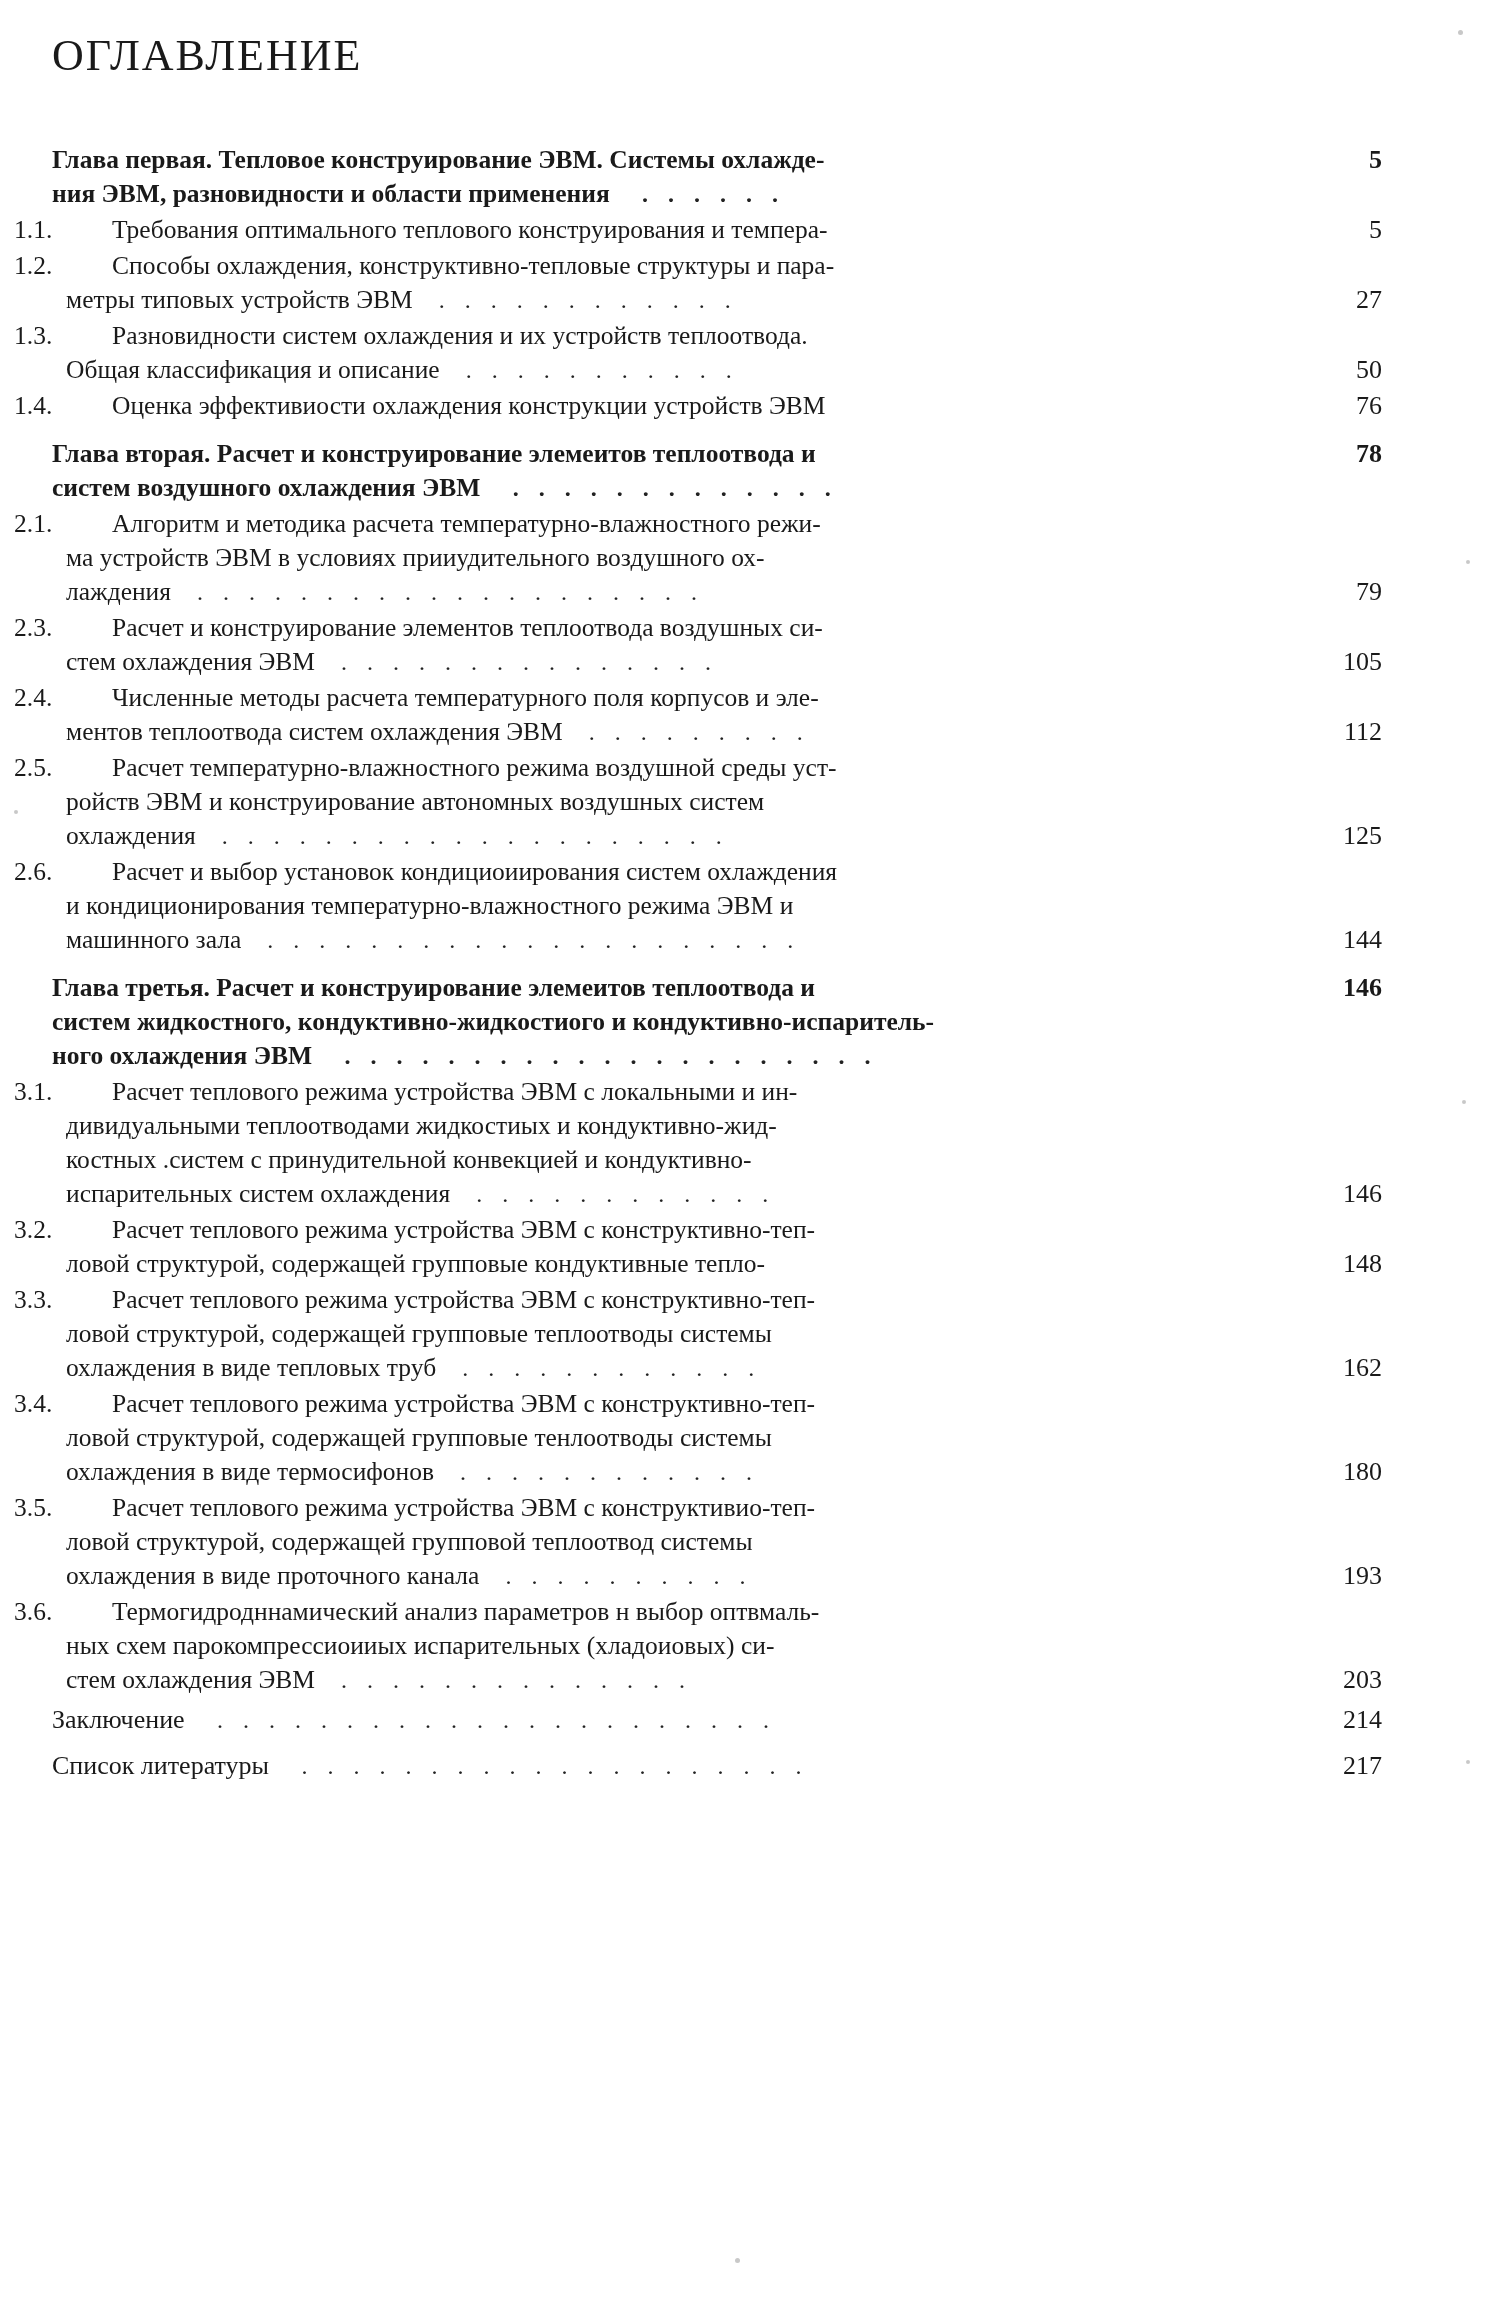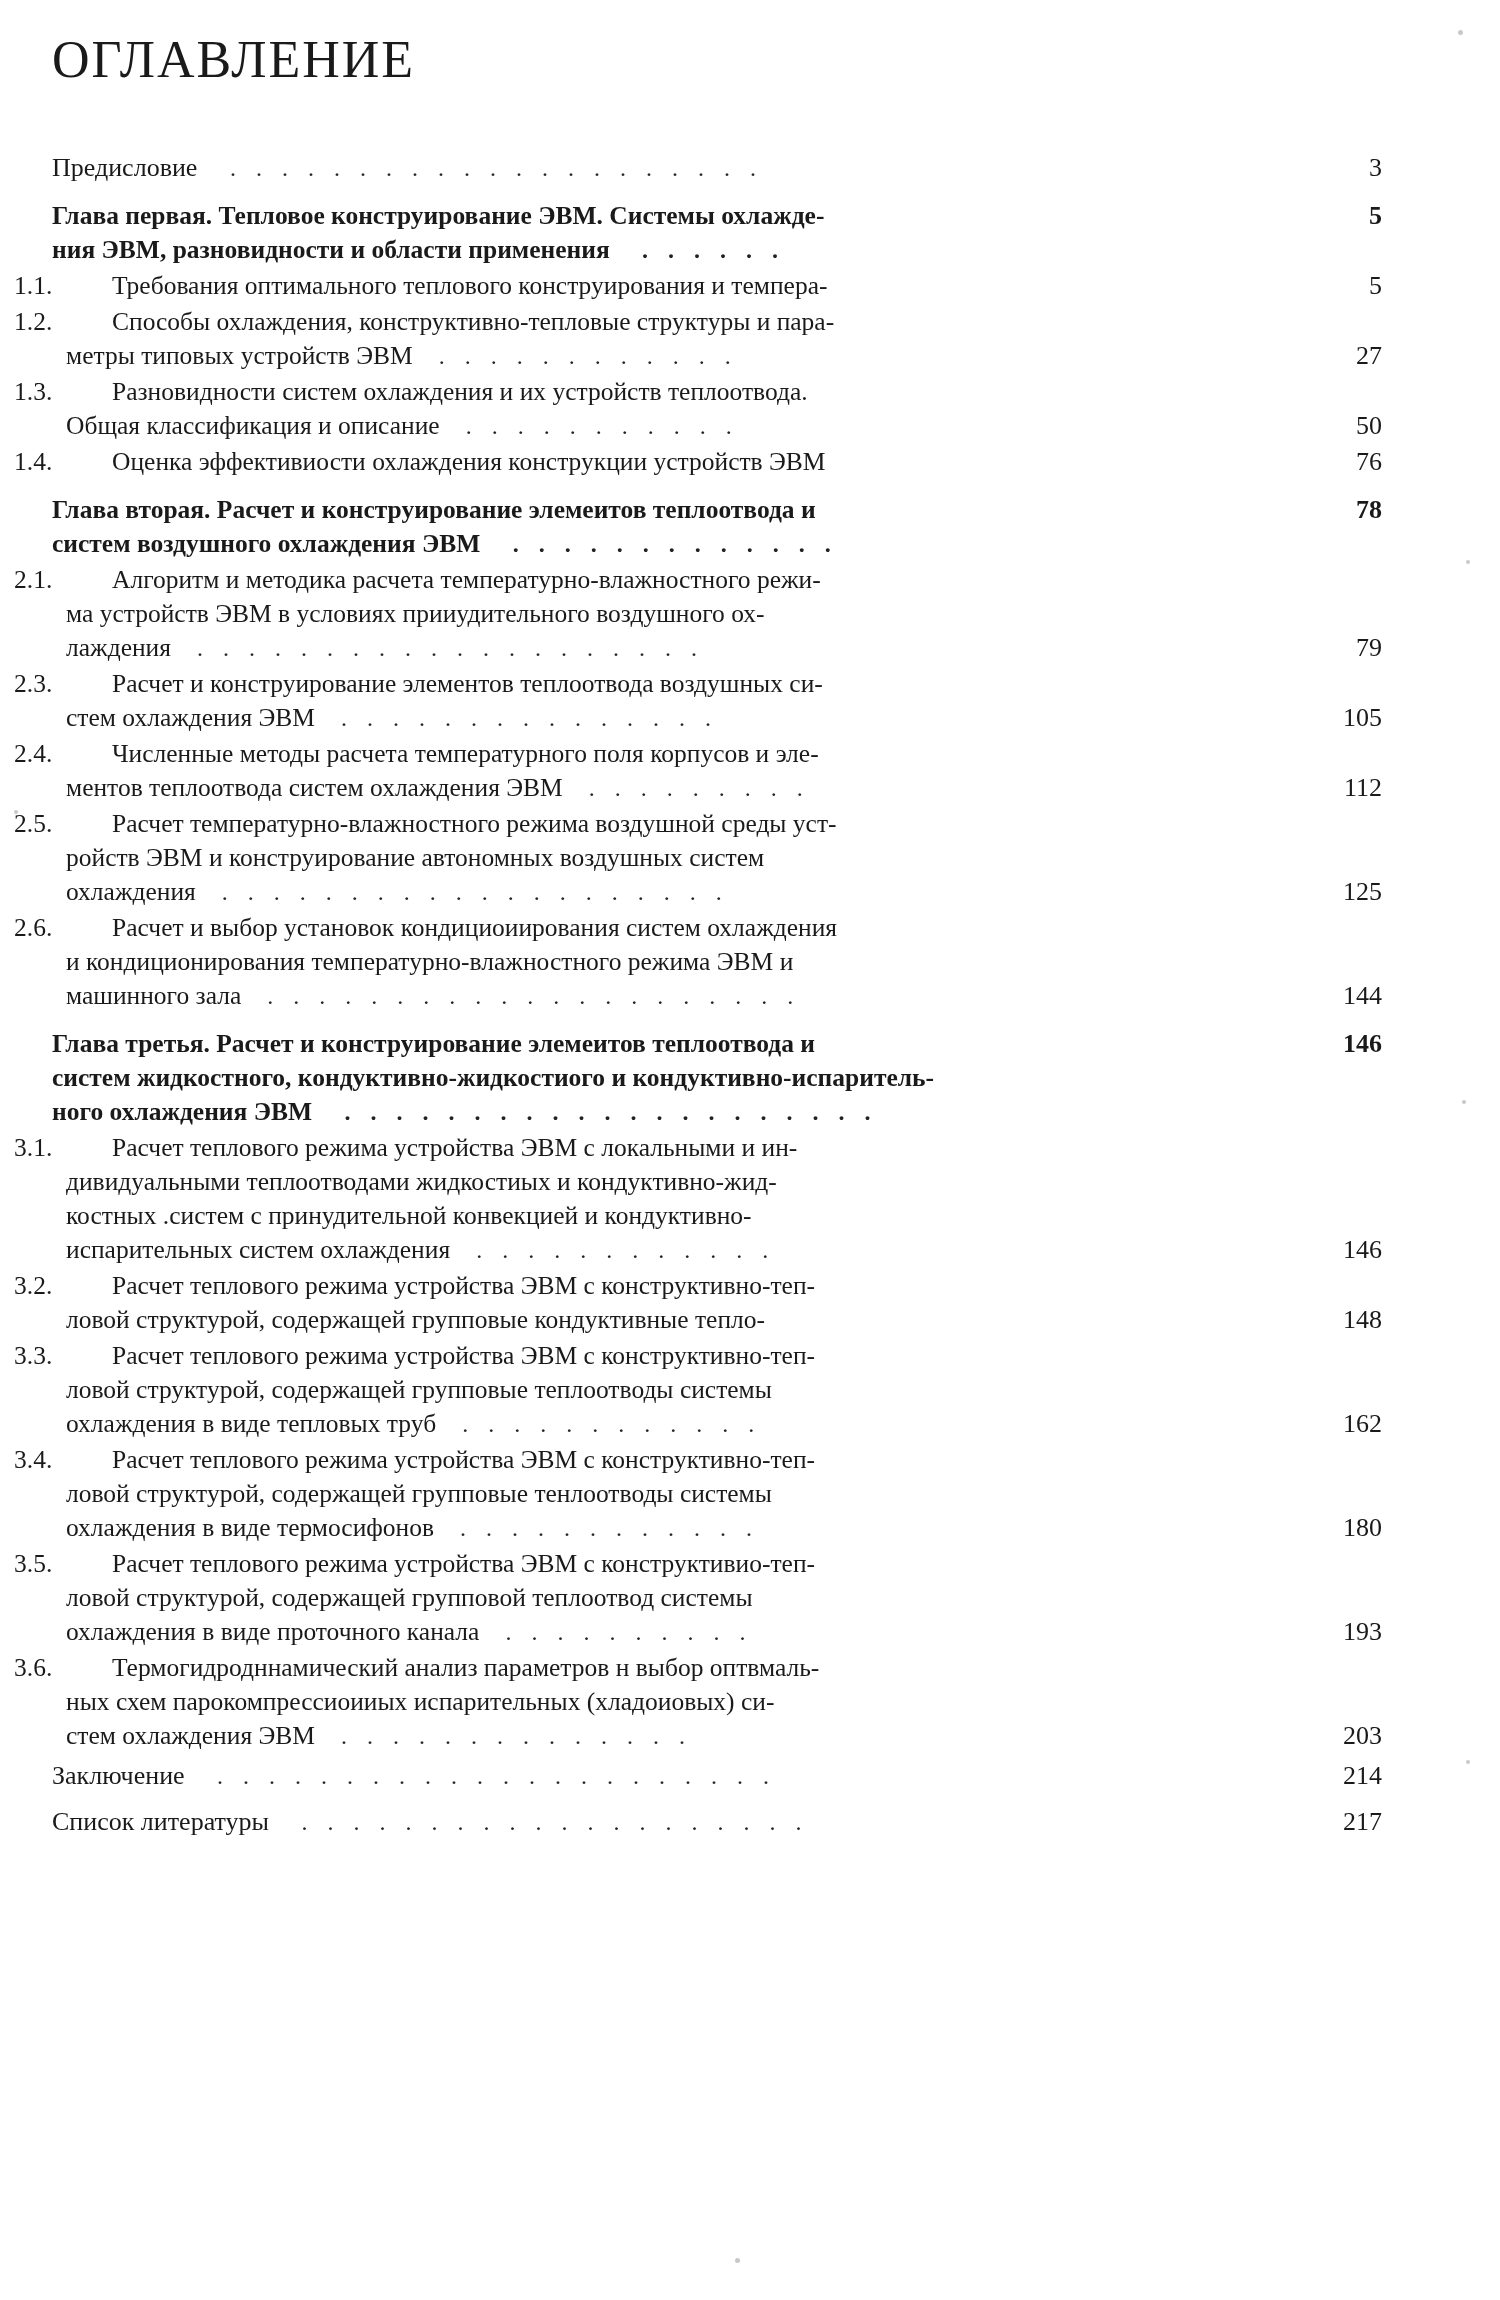--- a/index.html
+++ b/index.html
@@ -23,21 +23,21 @@
     padding: 0;
     box-sizing: border-box;
   }
   .content {
     position: absolute;
     left: 52px;
     top: 30px;
     width: 1400px;
   }
   .toc-title {
-    font-size: 52px;
+    font-size: 44px;
     letter-spacing: 2px;
     font-weight: normal;
     margin: 0 0 62px 0;
     font-family: "Liberation Serif", "DejaVu Serif", serif;
   }
 
   
   .row {
     display: flex;
     align-items: flex-end;
@@ -110,27 +110,20 @@
   <div class="scan-mark" style="left:1466px; top:560px; width:4px; height:4px; border-radius:50%;"></div>
   <div class="scan-mark" style="left:14px; top:810px; width:4px; height:4px; border-radius:50%;"></div>
   <div class="scan-mark" style="left:1462px; top:1100px; width:4px; height:4px; border-radius:50%;"></div>
   <div class="scan-mark" style="left:1466px; top:1760px; width:4px; height:4px; border-radius:50%;"></div>
   <div class="scan-mark" style="left:735px; top:2258px; width:5px; height:5px; border-radius:50%;"></div>
 
   <div class="content">
 
     <h1 class="toc-title">ОГЛАВЛЕНИЕ</h1>
 
-    <div class="row preface">
-      <div class="txt">
-        <span>Предисловие</span>
-        <span class="dots">&nbsp;&nbsp;. . . . . . . . . . . . . . . . . . . . .</span>
-      </div>
-      <div class="pg">3</div>
-    </div>
 
     <div class="row chapter-row chapter">
       <div class="txt">
         <span class="hang">Глава первая. Тепловое конструирование ЭВМ. Системы охлажде-</span>
         <span>ния ЭВМ, разновидности и области применения</span>
         <span class="dots">&nbsp;&nbsp;. . . . . .</span>
       </div>
       <div class="pg">5</div>
     </div>
 

